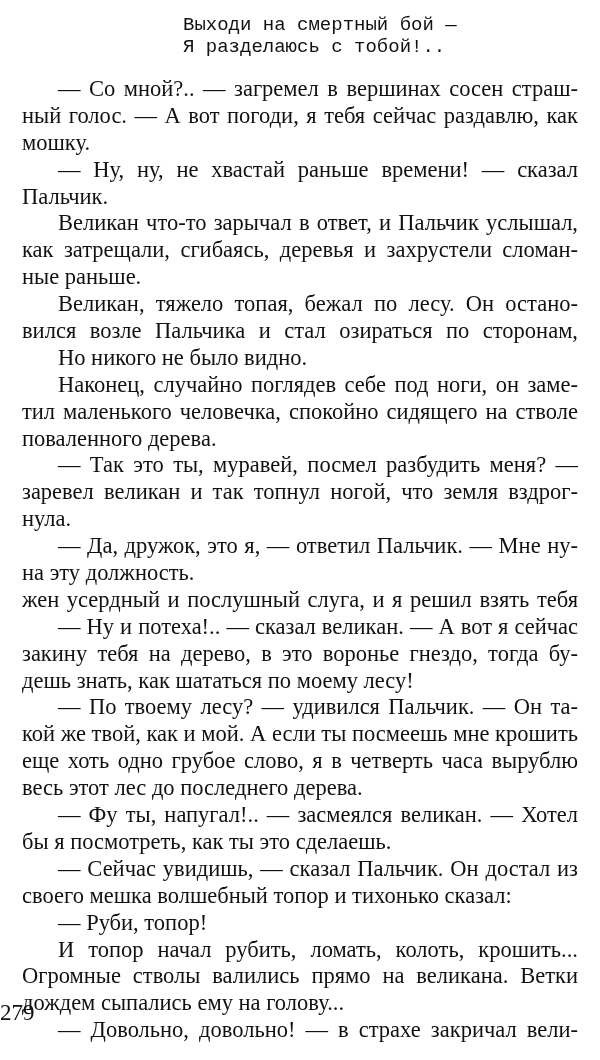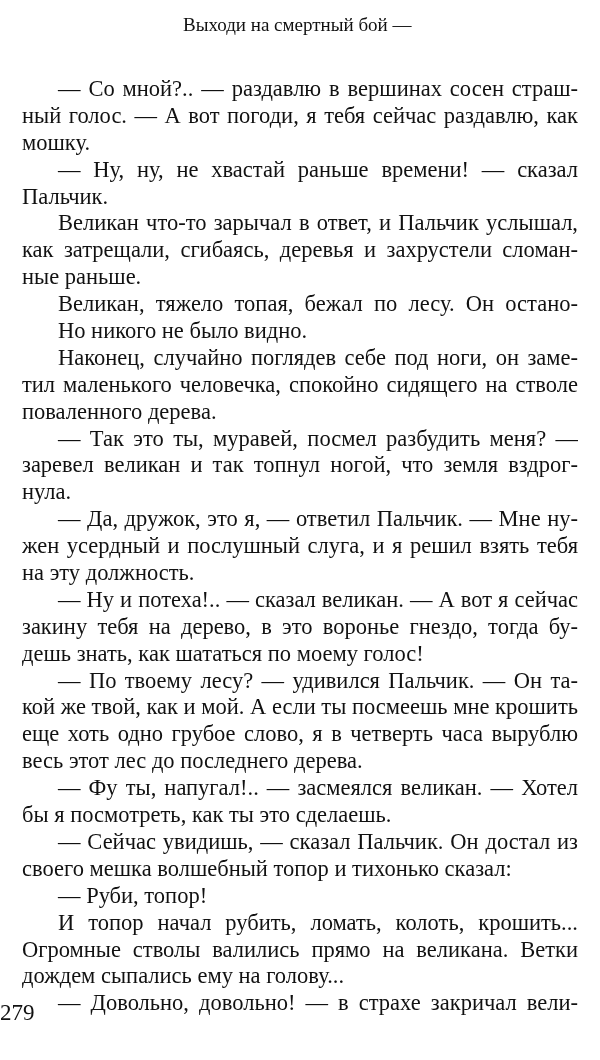--- a/index.html
+++ b/index.html
@@ -1,57 +1,59 @@
 <!DOCTYPE html>
 <html><head>
 <meta charset="utf-8">
 <style>
   html, body { margin: 0; padding: 0; background: #ffffff; }
   body { width: 600px; height: 1060px; position: relative; overflow: hidden;
          font-family: "Liberation Serif", "DejaVu Serif", serif; color: #111; }
   .verse { position: absolute; left: 0; width: 600px; top: 14px; }
-  .verse-line { text-align: left; font-size: 19px; line-height: 22px; padding-left: 183px; white-space: nowrap; }
+  .verse-line { text-align: left; font-size: 19px; line-height: 22px; padding-left: 183px; white-space: nowrap; font-family: Liberation Mono, monospace; }
   .body-text { position: absolute; left: 22px; width: 556px; top: 76px; }
   .line { font-size: 22.5px; line-height: 26.9px; height: 26.9px; white-space: nowrap;
           text-align: justify; text-align-last: justify; overflow: hidden; }
   .line.last { text-align-last: left; }
   .line.indent { padding-left: 36px; }
   .page-number { position: absolute; top: 1000px; left: 0; width: 600px; text-align: left;
                  font-size: 23px; }
 </style>
 </head>
 <body>
 
 <div class="verse">
   <div class="verse-line">Выходи на смертный бой —</div>
+  <div class="verse-line">Я разделаюсь с тобой!..</div>
 </div>
 
 <div class="body-text" id="body-text">
-    <div class="line indent">— Со мной?.. — раздавлю в вершинах сосен страш-</div>
+    <div class="line indent">— Со мной?.. — загремел в вершинах сосен страш-</div>
     <div class="line">ный голос. — А вот погоди, я тебя сейчас раздавлю, как</div>
     <div class="line last">мошку.</div>
     <div class="line indent">— Ну, ну, не хвастай раньше времени! — сказал</div>
     <div class="line last">Пальчик.</div>
     <div class="line indent">Великан что-то зарычал в ответ, и Пальчик услышал,</div>
     <div class="line">как затрещали, сгибаясь, деревья и захрустели сломан-</div>
     <div class="line last">ные раньше.</div>
     <div class="line indent">Великан, тяжело топая, бежал по лесу. Он остано-</div>
+    <div class="line">вился возле Пальчика и стал озираться по сторонам,</div>
     <div class="line indent last">Но никого не было видно.</div>
     <div class="line indent">Наконец, случайно поглядев себе под ноги, он заме-</div>
     <div class="line">тил маленького человечка, спокойно сидящего на стволе</div>
     <div class="line last">поваленного дерева.</div>
     <div class="line indent">— Так это ты, муравей, посмел разбудить меня? —</div>
     <div class="line">заревел великан и так топнул ногой, что земля вздрог-</div>
     <div class="line last">нула.</div>
     <div class="line indent">— Да, дружок, это я, — ответил Пальчик. — Мне ну-</div>
+    <div class="line last">на эту должность.</div>
     <div class="line">жен усердный и послушный слуга, и я решил взять тебя</div>
-    <div class="line last">на эту должность.</div>
     <div class="line indent">— Ну и потеха!.. — сказал великан. — А вот я сейчас</div>
     <div class="line">закину тебя на дерево, в это воронье гнездо, тогда бу-</div>
-    <div class="line last">дешь знать, как шататься по моему голос!</div>
+    <div class="line last">дешь знать, как шататься по моему лесу!</div>
     <div class="line indent">— По твоему лесу? — удивился Пальчик. — Он та-</div>
     <div class="line">кой же твой, как и мой. А если ты посмеешь мне крошить</div>
     <div class="line">еще хоть одно грубое слово, я в четверть часа вырублю</div>
     <div class="line last">весь этот лес до последнего дерева.</div>
     <div class="line indent">— Фу ты, напугал!.. — засмеялся великан. — Хотел</div>
     <div class="line last">бы я посмотреть, как ты это сделаешь.</div>
     <div class="line indent">— Сейчас увидишь, — сказал Пальчик. Он достал из</div>
     <div class="line last">своего мешка волшебный топор и тихонько сказал:</div>
     <div class="line indent last">— Руби, топор!</div>
     <div class="line indent">И топор начал рубить, ломать, колоть, крошить...</div>

